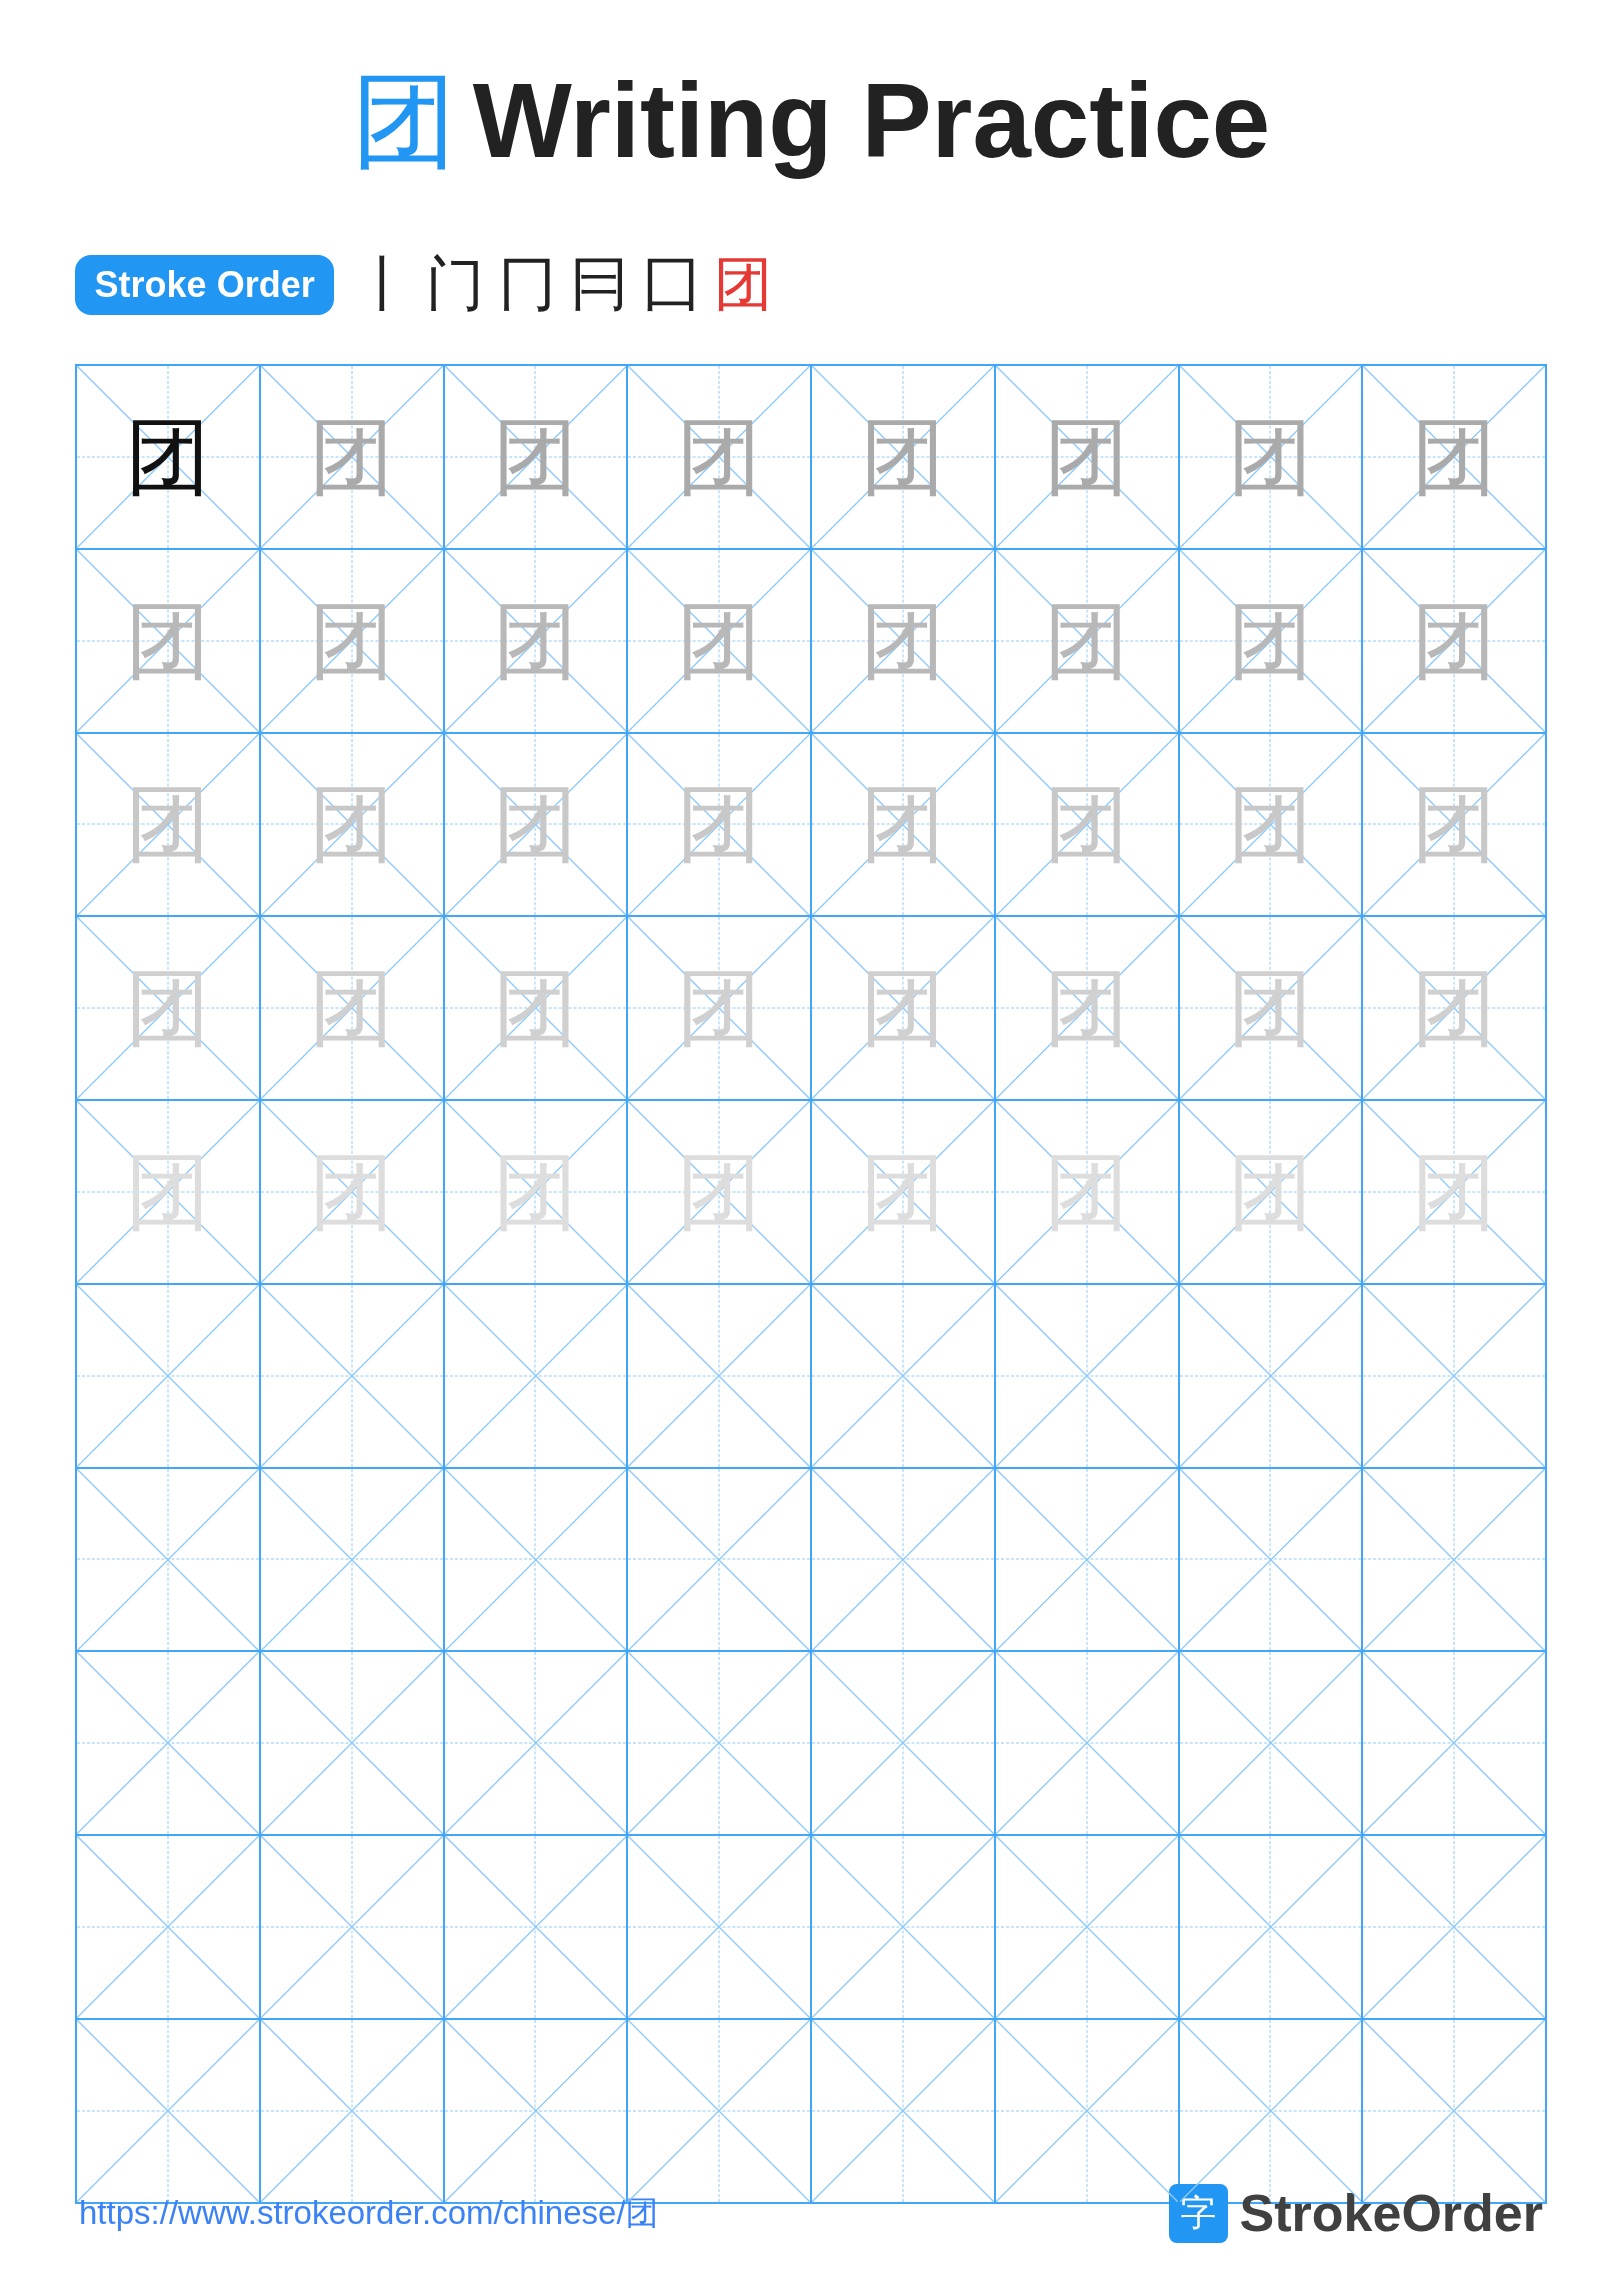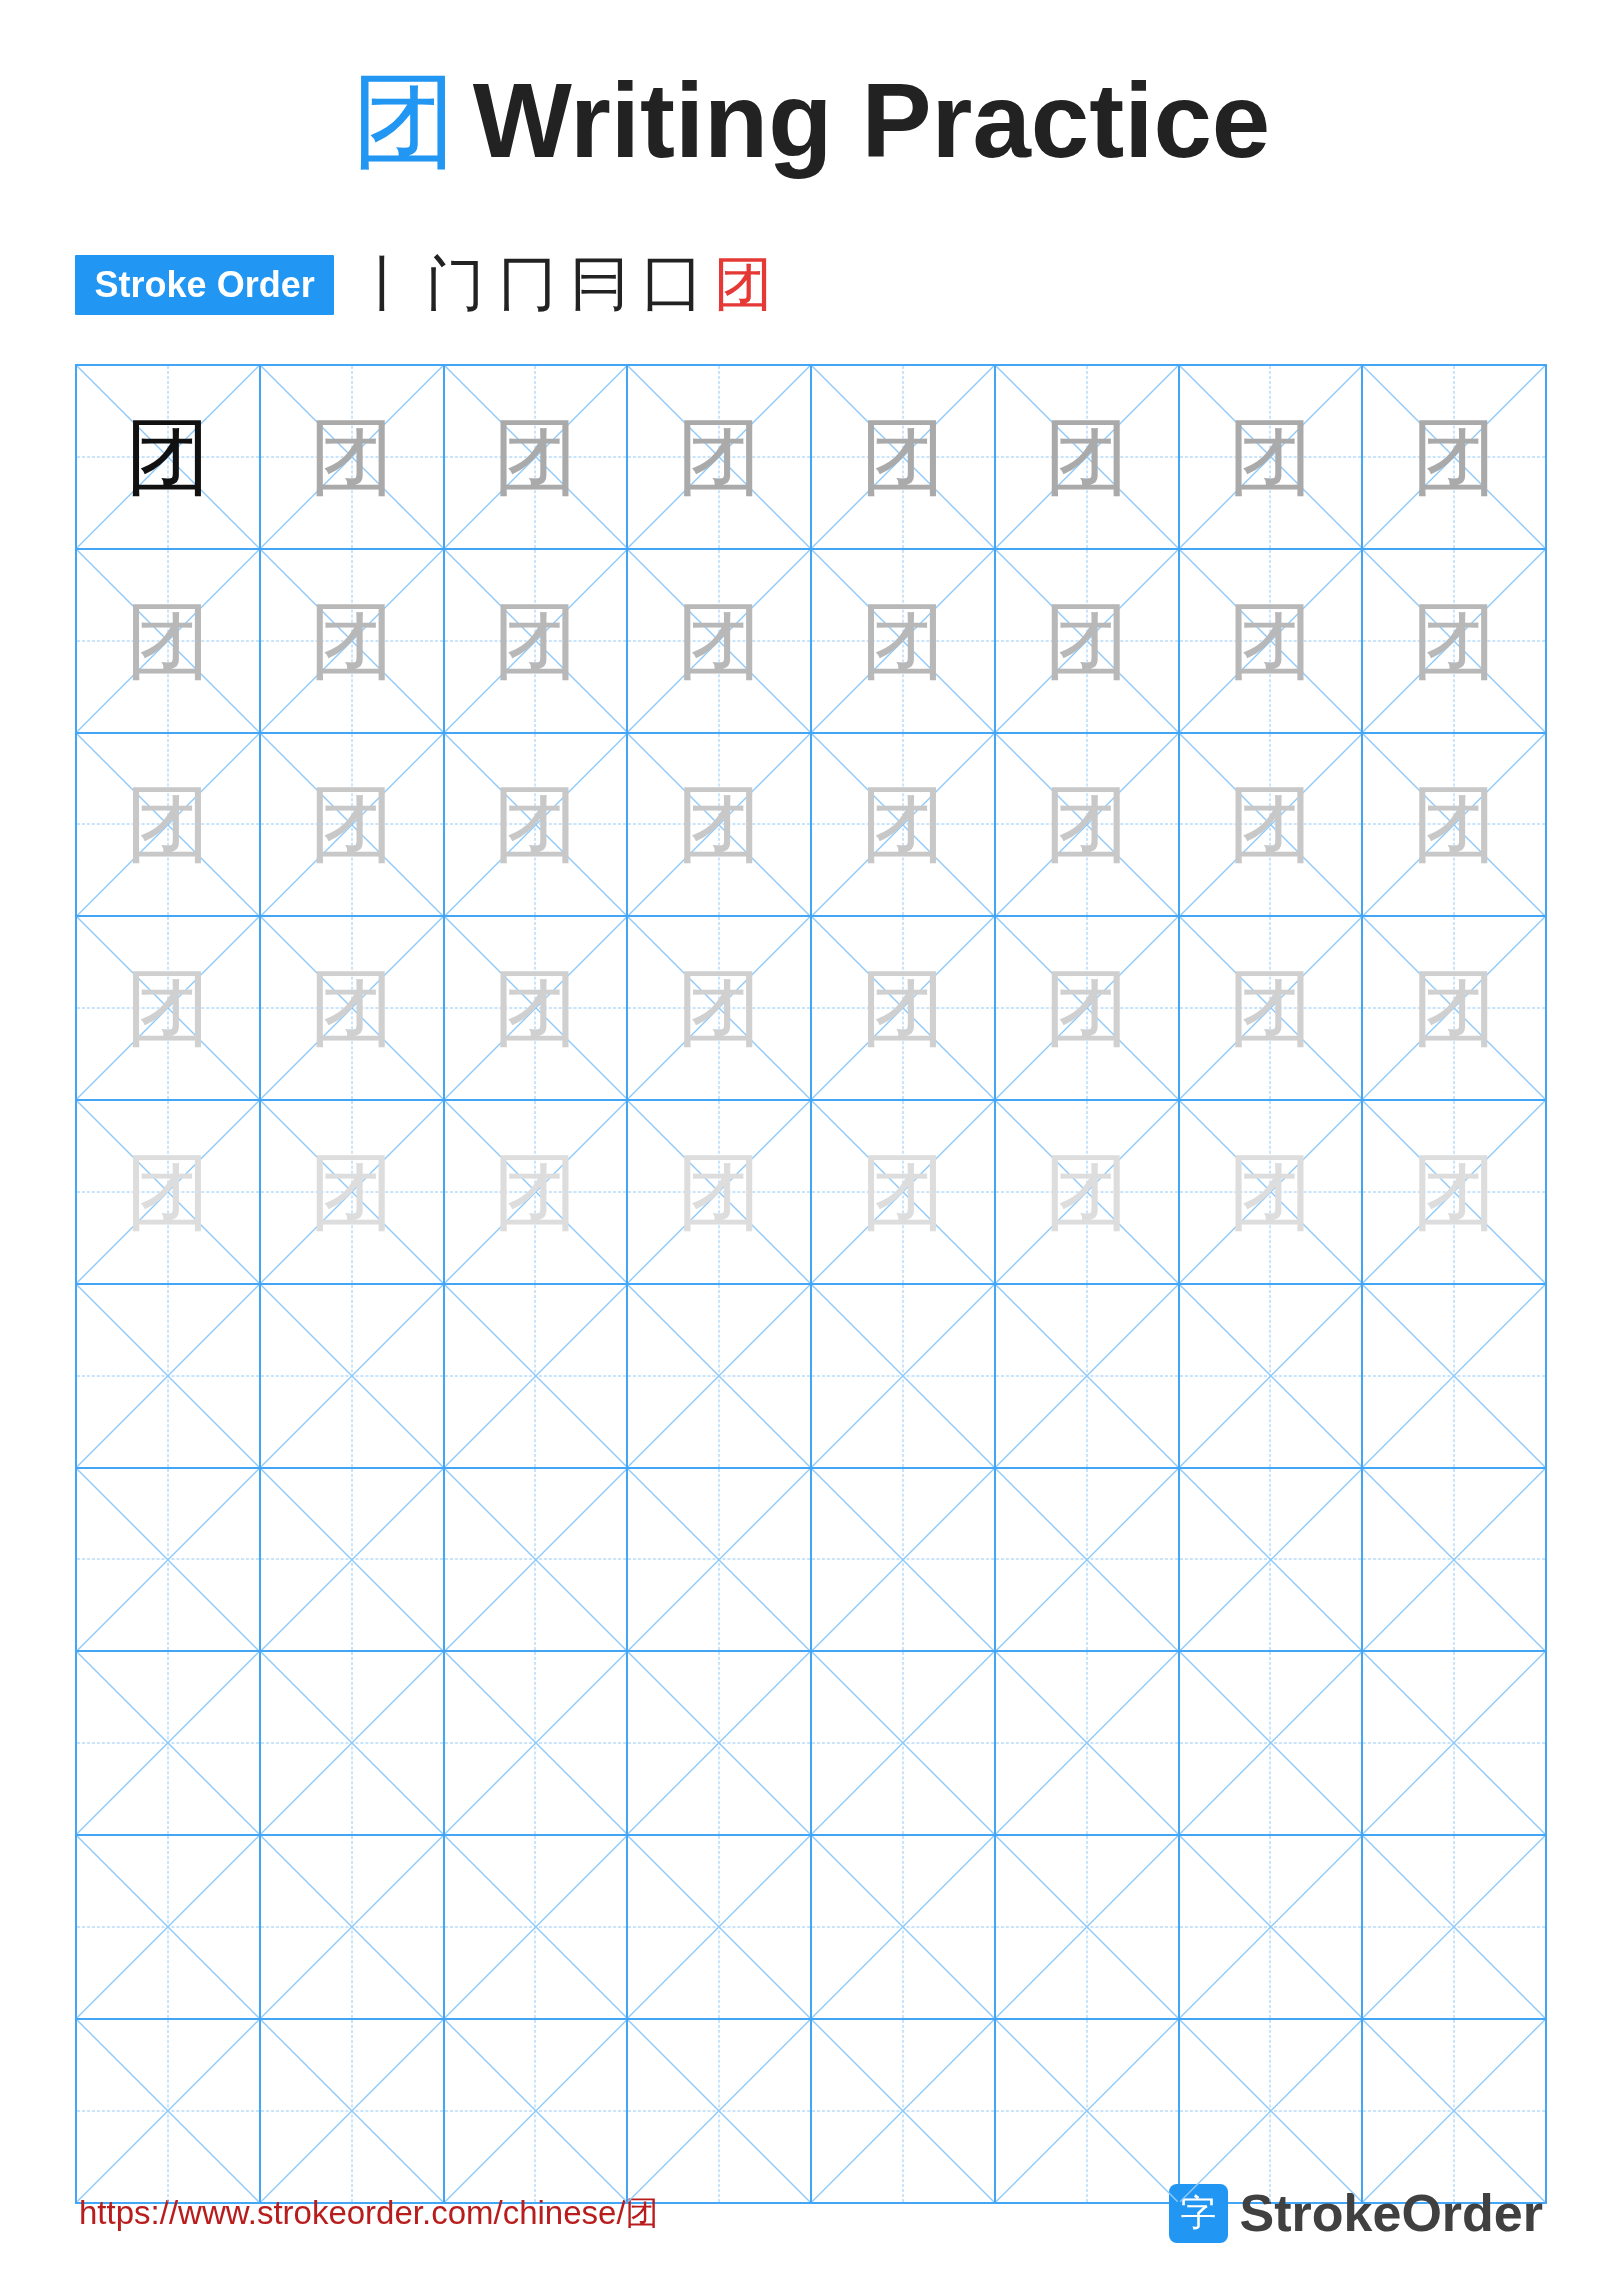--- a/index.html
+++ b/index.html
@@ -46,21 +46,21 @@
       margin-bottom: 39px;
       gap: 19.6px;
     }
 
     .stroke-order-badge {
       background: #2196F3;
       color: #fff;
       font-size: 36px;
       font-weight: bold;
       padding: 9.2px 19.6px;
-      border-radius: 1px;
+      border-radius: 16px;
       white-space: nowrap;
     }
 
     .stroke-sequence {
       display: flex;
       align-items: center;
       gap: 13px;
     }
 
     .stroke-step {
@@ -137,21 +137,21 @@
       position: absolute;
       bottom: 52px;
       left: 79px;
       right: 79px;
       display: flex;
       align-items: center;
       justify-content: space-between;
     }
 
     .footer-url {
-      color: #b91c1c;
+      color: #3b82f6;
       font-size: 33px;
     }
 
     .footer-logo {
       display: flex;
       align-items: center;
       gap: 11.8px;
     }
 
     .footer-logo-icon {

